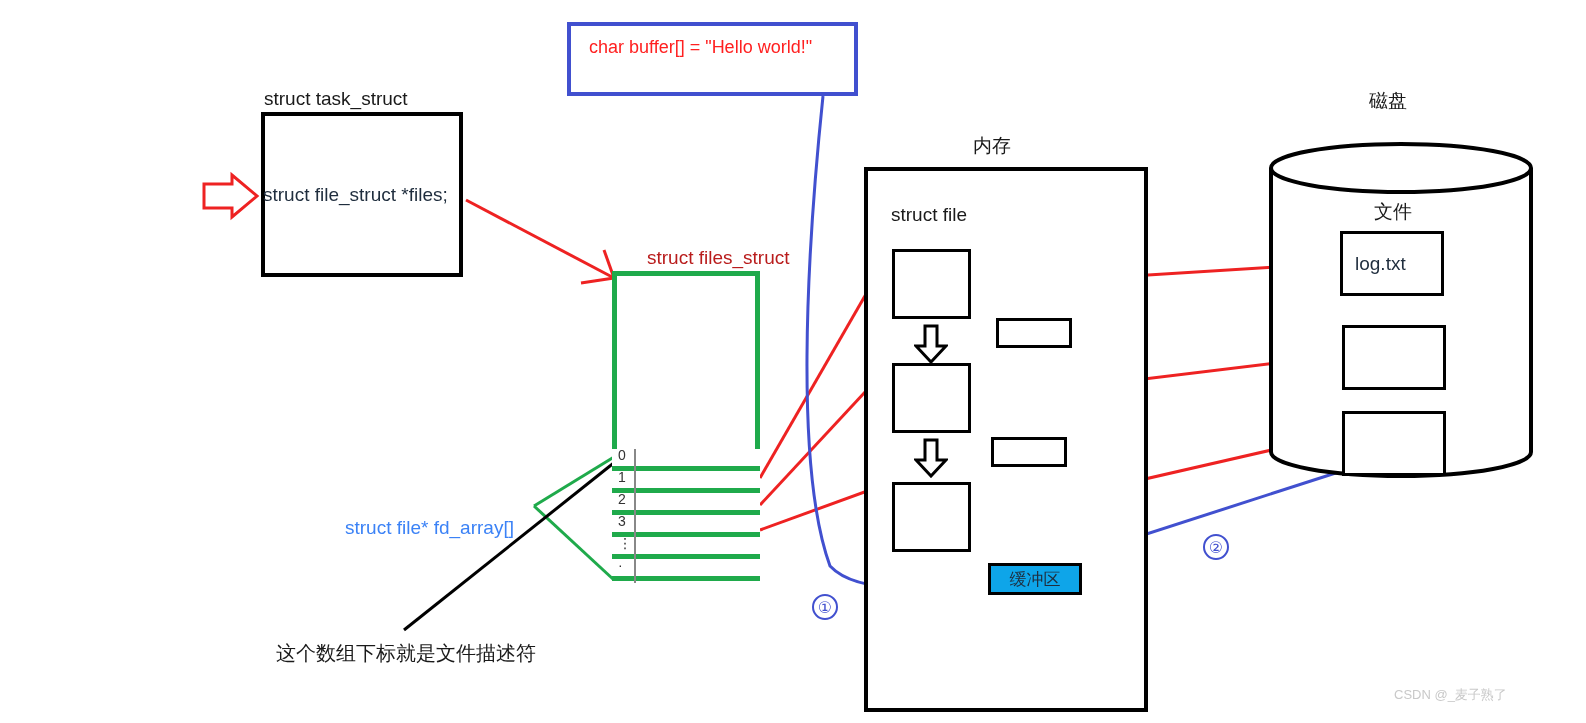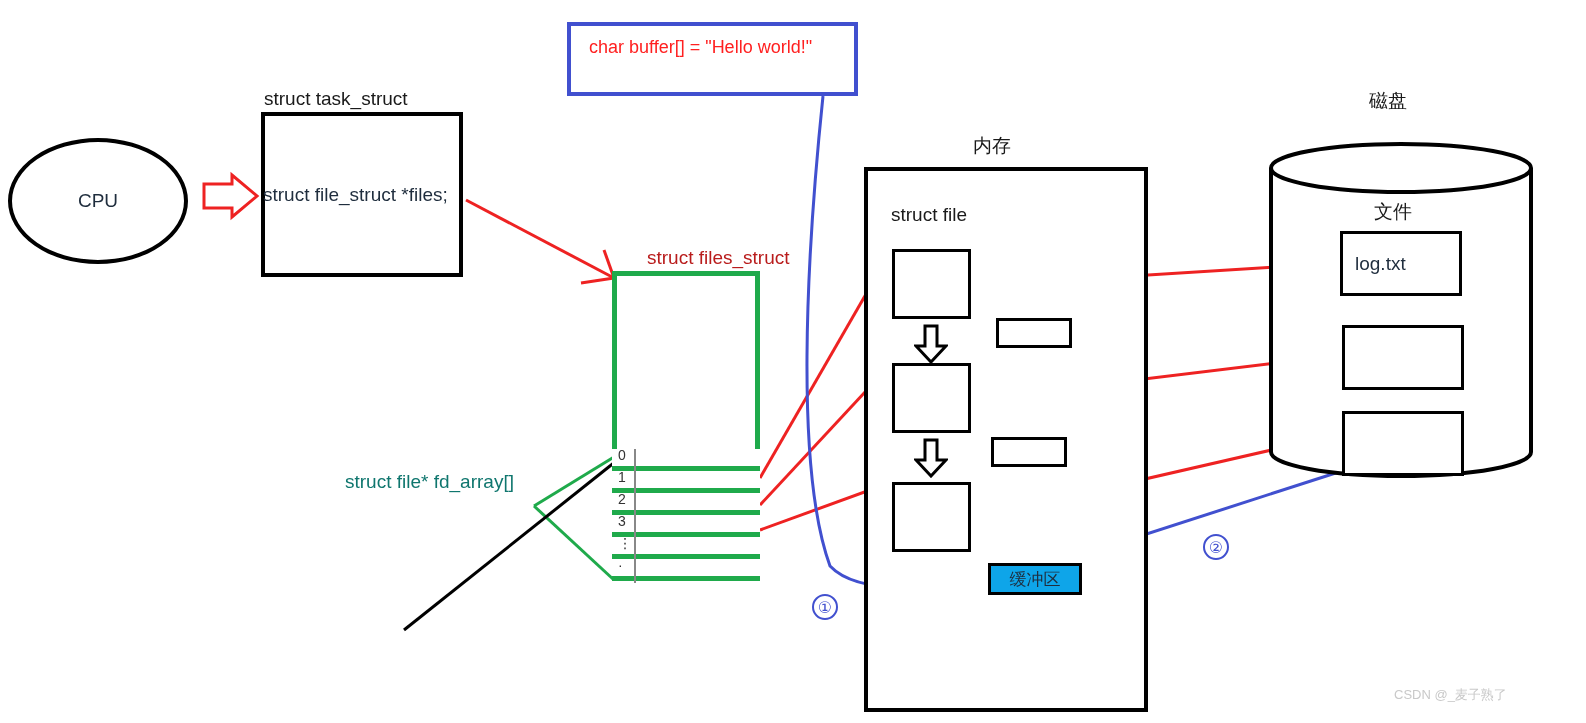--- a/index.html
+++ b/index.html
@@ -132,22 +132,22 @@
   }
   #fd-divider {
     position: absolute;
     left: 634px;
     top: 449px;
     width: 2px;
     height: 134px;
     background: #888;
   }
   #fd-array-label {
-    left: 345px; top: 470px;
-    color: #0f766e;
+    left: 345px; top: 516px;
+    color: #3b82f6;
     font-size: 19px;
     text-align: center;
   }
 
   
   #memory-box {
     position: absolute;
     left: 864px;
     top: 167px;
     width: 284px;
@@ -204,21 +204,21 @@
     align-items: center;
     justify-content: center;
   }
   #buffer-box .t { font-size: 17px; color: #1f2d3d; }
 
   
   #disk-title { left: 1369px; top: 89px; }
   #disk-file-label { left: 1374px; top: 200px; }
   .disk-file {
     position: absolute;
-    width: 122px;
+    width: 104px;
     height: 65px;
     border: 3px solid #000;
     box-sizing: border-box;
     background: #fff;
     display: flex;
     align-items: center;
     padding-left: 12px;
   }
   #disk-file-1 { left: 1340px; top: 231px; }
   #disk-file-2 { left: 1342px; top: 325px; }
@@ -291,23 +291,20 @@
     <path d="M 823 96 C 806 260, 795 470, 830 566 C 860 598, 940 588, 1010 578" fill="none" stroke="#4150cf" stroke-width="3"></path>
 
     <line x1="1010" y1="578" x2="1345" y2="470" stroke="#4150cf" stroke-width="3"></line>
 
     <g>
       <path d="M 1271 168 L 1271 452 A 130 24 0 0 0 1531 452 L 1531 168" fill="#ffffff" stroke="#000000" stroke-width="4"></path>
       <ellipse cx="1401" cy="168" rx="130" ry="24" fill="#ffffff" stroke="#000000" stroke-width="4"></ellipse>
     </g>
   </svg>
 
-  <div id="cpu-ellipse">
-    <span class="t">CPU</span>
-  </div>
 
   <div class="lbl" id="task-struct-title">struct task_struct</div>
   <div id="task-struct-box"></div>
   <div id="task-struct-field">struct file_struct *files;</div>
 
   <div id="code-box">
     <div class="code-line">char buffer[] = "Hello world!"</div>
   </div>
 
   <div class="lbl" id="files-struct-title">struct files_struct</div>
@@ -372,16 +369,17 @@
     <span class="t"></span>
   </div>
 
   <div class="circ-marker" id="marker-1">
     <span>①</span>
   </div>
   <div class="circ-marker" id="marker-2">
     <span>②</span>
   </div>
 
+  <div class="lbl lbl-cn" id="fd-note">这个数组下标就是文件描述符</div>
 
   <div id="watermark">CSDN @_麦子熟了</div>
 
 </div>
 
 </body></html>

